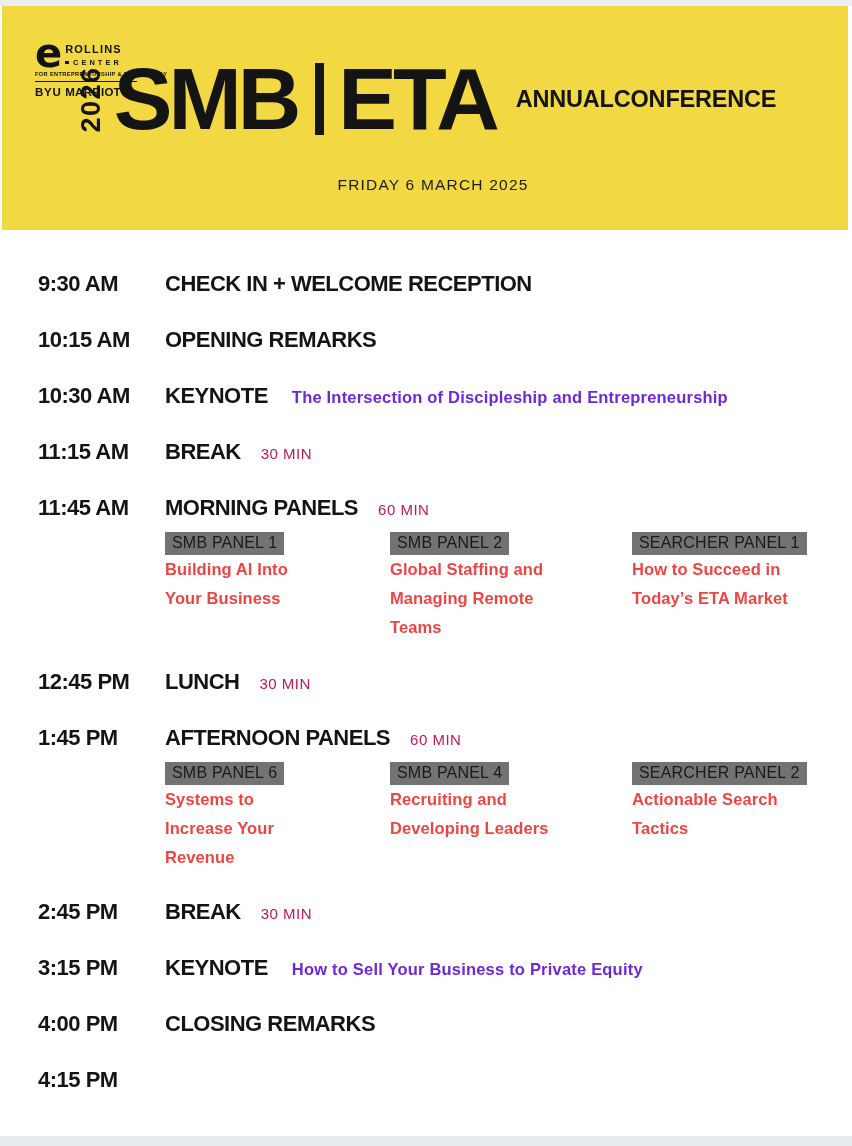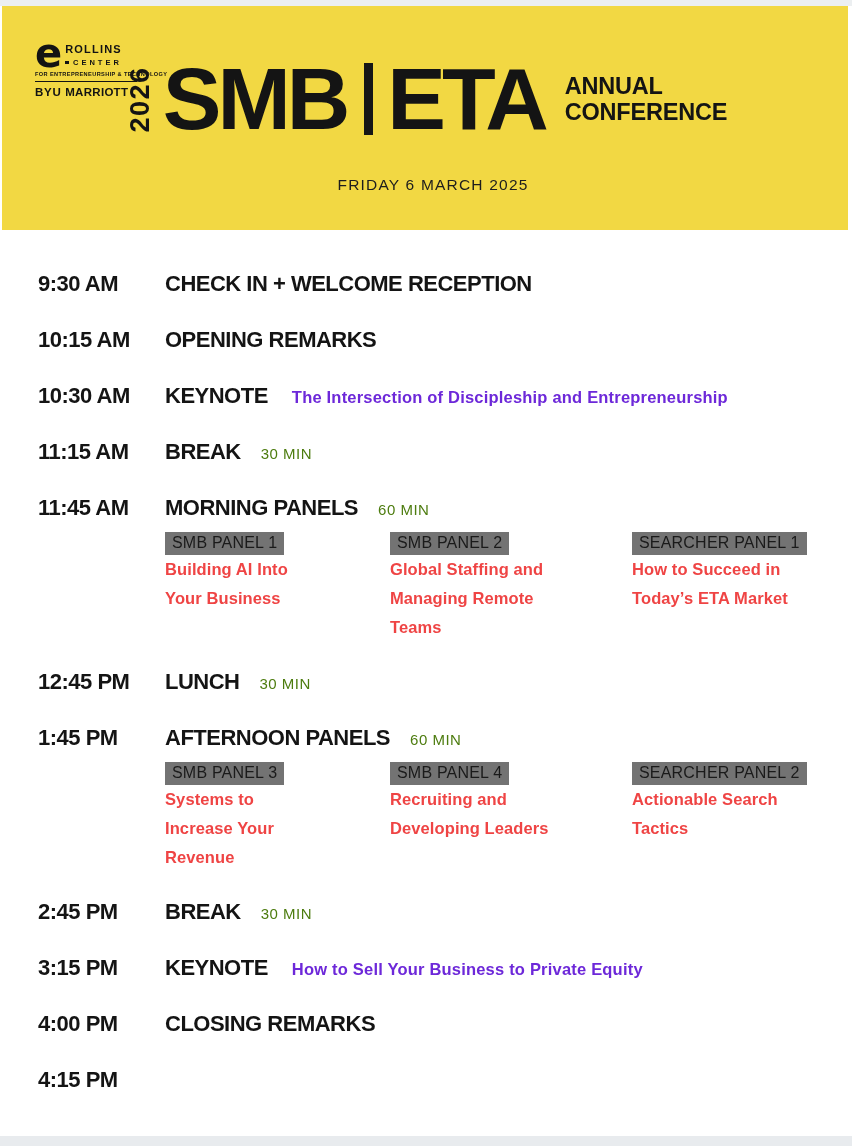--- a/index.html
+++ b/index.html
@@ -62,21 +62,21 @@
     font-family:"Liberation Sans",sans-serif;
   }
   .title-bar{
     width:9px;height:72px;background:#161616;
     margin:0 14px 0 18px;align-self:center;
   }
   .annual{
     margin-left:20px;
     font-weight:700;font-size:23.5px;line-height:26px;
     letter-spacing:-0.2px;
-    display:flex;flex-direction:column;
+    display:flex;flex-direction:row;
   }
   .date-line{
     position:absolute;left:16px;right:0;top:170px;
     text-align:center;
     font-size:15.5px;letter-spacing:1.2px;font-weight:400;color:#1d1d1d;
   }
 
   
   .schedule{padding:42px 17px 0 38px;}
   .row{display:flex;align-items:flex-start;margin-bottom:32px;}
@@ -84,21 +84,21 @@
   .time{
     width:127px;flex:0 0 127px;
     font-weight:700;font-size:22px;line-height:24px;letter-spacing:-0.5px;
   }
   .content{flex:1;display:flex;flex-direction:column;}
   .row-main{display:flex;align-items:baseline;}
   .event-title{
     font-weight:700;font-size:22px;line-height:24px;letter-spacing:-0.5px;
   }
   .duration{
-    font-weight:400;font-size:15px;letter-spacing:0.5px;margin-left:20px;color:#4d7c0f;
+    font-weight:400;font-size:15px;letter-spacing:0.5px;margin-left:20px;color:#be185d;
   }
   .detail{
     font-weight:700;font-size:16.5px;letter-spacing:0.2px;margin-left:24px;color:#6d28d9;
   }
   .panels{
     display:grid;grid-template-columns:225px 242px 1fr;
     margin-top:12px;
   }
   .panel{display:flex;flex-direction:column;align-items:flex-start;}
   .panel-label{
@@ -230,21 +230,21 @@
 
   <div class="row has-panels">
     <div class="time">1:45 PM</div>
     <div class="content">
       <div class="row-main">
         <span class="event-title">AFTERNOON PANELS</span>
         <span class="duration">60 MIN</span>
       </div>
       <div class="panels">
         <div class="panel">
-          <span class="panel-label">SMB PANEL 3</span>
+          <span class="panel-label">SMB PANEL 6</span>
           <span class="panel-title">Systems to Increase Your Revenue</span>
         </div>
         <div class="panel">
           <span class="panel-label">SMB PANEL 4</span>
           <span class="panel-title">Recruiting and Developing Leaders</span>
         </div>
         <div class="panel">
           <span class="panel-label">SEARCHER PANEL 2</span>
           <span class="panel-title">Actionable Search Tactics</span>
         </div>

